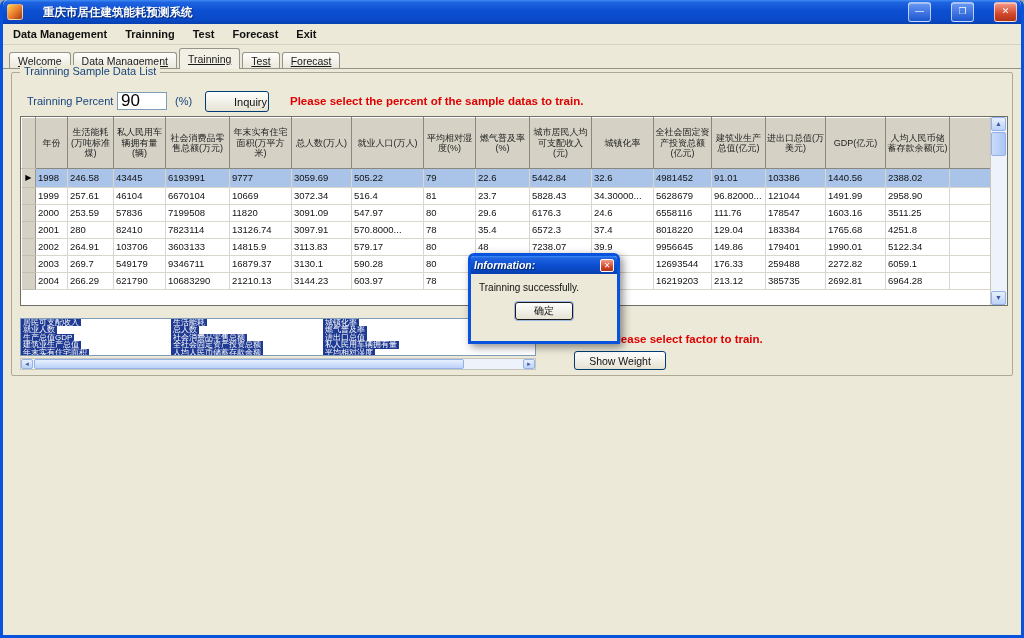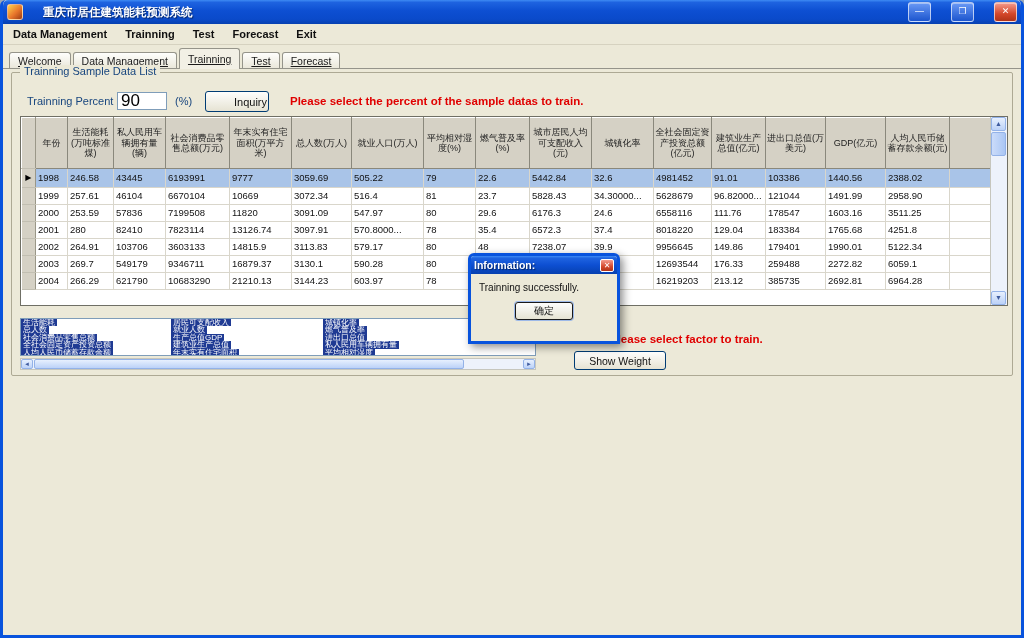--- a/index.html
+++ b/index.html
@@ -73,21 +73,21 @@
   .sb-left{position:absolute;left:0;top:0;width:12px;height:10px;line-height:9px;font-size:6px;}
   .sb-right{position:absolute;right:0;top:0;width:12px;height:10px;line-height:9px;font-size:6px;}
   .hsb-thumb{position:absolute;left:13px;top:0;width:430px;height:10px;border-radius:2px;
              background:linear-gradient(#E7F0FE,#BCD2F8);border:1px solid #93B2E8;box-sizing:border-box;}
   .hint-factor{position:absolute;left:598px;top:260px;}
   .btn-show{position:absolute;left:562px;top:278px;width:92px;height:19px;font-size:10.5px;}
   
   .dialog{position:absolute;left:465px;top:253px;width:146px;background:#ECE9D8;z-index:10;
           border:3px solid #0853DD;border-radius:6px 6px 0 0;box-shadow:3px 3px 8px rgba(0,0,0,.45);}
   .dialog-title{height:18px;display:flex;align-items:center;padding:0 3px;border-radius:3px 3px 0 0;
-                background:linear-gradient(180deg,#3E8BF4 0%,#1E63E0 12%,#0D4FD2 50%,#0640B0 100%);}
+                background:linear-gradient(180deg,#3E8BF4 0%,#1E63E0 12%,#0D4FD2 50%,#0640B0 100%);font-style:italic;}
   .dialog-title-text{flex:1;color:#fff;font-size:10.5px;font-weight:bold;text-shadow:1px 1px 1px rgba(0,0,0,.5);}
   .dlg-close{width:14px;height:13px;border:1px solid #fff;border-radius:2px;color:#fff;font-size:8px;
              line-height:11px;text-align:center;background:linear-gradient(#F49B8E,#D4472A 60%,#B03318);box-sizing:border-box;}
   .dialog-body{padding:8px 8px 18px;}
   .dlg-msg{font-size:10px;color:#111;white-space:nowrap;}
   .btn-ok{display:block;margin:9px auto 3px;width:58px;height:18px;font-size:10px;
           border:1px solid #1a1a1a;box-shadow:0 0 0 1px #9DB9E8;}
 </style>
 </head>
 <body>
@@ -316,32 +316,32 @@
       </table>
       <div class="vsb">
         <div class="sb-btn sb-up">▲</div>
         <div class="vsb-thumb"></div>
         <div class="sb-btn sb-down">▼</div>
       </div>
     </div>
 
     <div class="factors" id="factor-columns">
         <div class="factor-col">
+          <div class="factor-item">居民可支配收入</div>
+          <div class="factor-item">就业人数</div>
+          <div class="factor-item">生产总值GDP</div>
+          <div class="factor-item">建筑业生产总值</div>
+          <div class="factor-item">年末实有住宅面积</div>
+        </div>
+        <div class="factor-col">
           <div class="factor-item">生活能耗</div>
           <div class="factor-item">总人数</div>
           <div class="factor-item">社会消费品零售总额</div>
           <div class="factor-item">全社会固定资产投资总额</div>
           <div class="factor-item">人均人民币储蓄存款余额</div>
-        </div>
-        <div class="factor-col">
-          <div class="factor-item">居民可支配收入</div>
-          <div class="factor-item">就业人数</div>
-          <div class="factor-item">生产总值GDP</div>
-          <div class="factor-item">建筑业生产总值</div>
-          <div class="factor-item">年末实有住宅面积</div>
         </div>
         <div class="factor-col">
           <div class="factor-item">城镇化率</div>
           <div class="factor-item">燃气普及率</div>
           <div class="factor-item">进出口总值</div>
           <div class="factor-item">私人民用车辆拥有量</div>
           <div class="factor-item">平均相对湿度</div>
         </div>
       </div>
 

